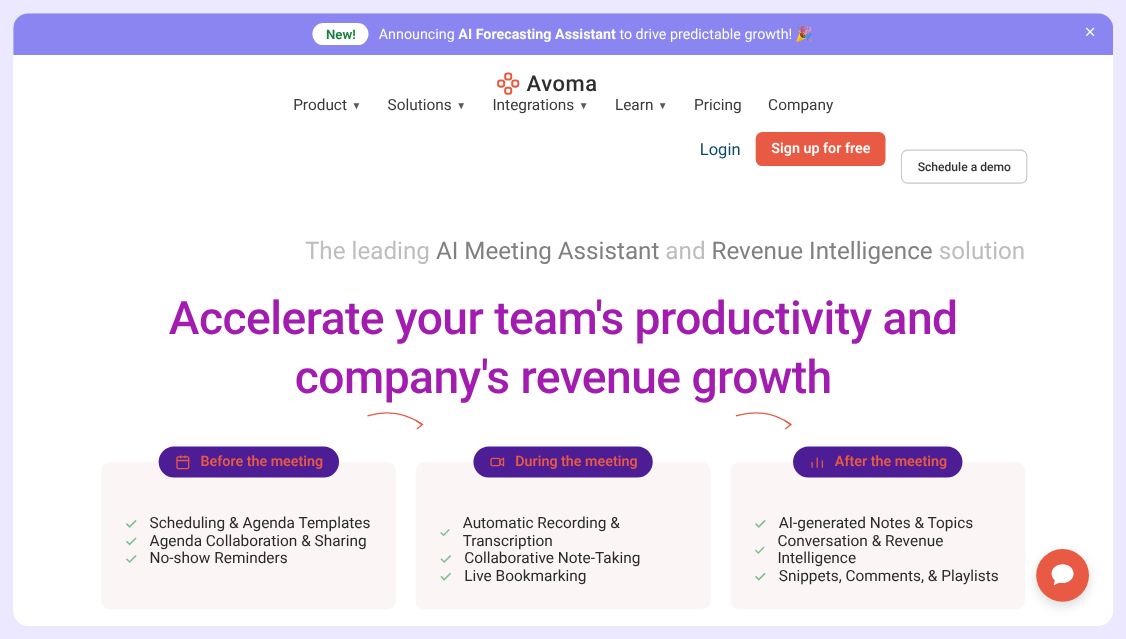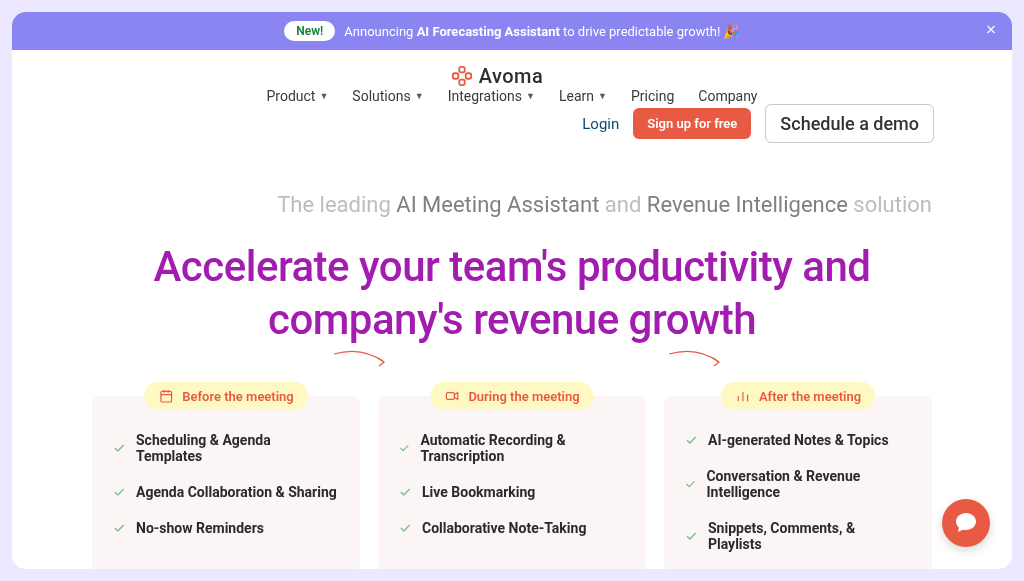--- a/index.html
+++ b/index.html
@@ -15,34 +15,34 @@
     .header { display: flex; align-items: center; padding: 14px 78px; border-bottom: 1px solid transparent; flex-direction: column; }
     .logo { display: flex; align-items: center; gap: 6px; margin-right: 30px; }
     .logo-mark { width: 22px; height: 22px; }
     .logo-text { font-size: 20px; font-weight: 500; color: #2e2e2e; letter-spacing: 0.5px; }
     .nav { display: flex; gap: 24px; }
     .nav-item { color: #3a3a3a; font-size: 14px; cursor: pointer; display: flex; align-items: center; gap: 4px; }
     .dropdown-caret { font-size: 9px; color: #5a5a5a; }
     .header-right { margin-left: auto; display: flex; align-items: center; gap: 14px; }
     .login-link { color: #0c4a6e; font-size: 15px; cursor: pointer; }
     .btn-primary { background: #e85a43; color: #fff; border: none; border-radius: 6px; padding: 8px 14px; font-size: 13px; font-weight: 600; cursor: pointer; }
-    .btn-secondary { background: #fff; border: 1px solid #c8c8c8; border-radius: 6px; padding: 8px 14px; color: #333; font-size: 18px; font-weight: 500; cursor: pointer; }
+    .btn-secondary { background: #fff; border: 1px solid #c8c8c8; border-radius: 6px; padding: 8px 14px; color: #333; font-size: 11px; font-weight: 500; cursor: pointer; margin-top: 32px; }
 
     .hero { text-align: center; padding: 34px 80px 20px; }
     .subheading { font-size: 22px; color: #bdbdbd; font-weight: 400; text-align: right; }
     .subheading .em1 { color: #808080; }
     .subheading .em2 { color: #808080; }
     .main-heading { font-size: 42px; color: #a21caf; margin-top: 24px; line-height: 1.25; font-weight: 500; letter-spacing: -0.5px; }
 
     .features-row { display: flex; gap: 18px; padding: 30px 80px 0; position: relative; }
     .feature-card { flex: 1; background: #fbf5f5; border-radius: 8px; padding: 22px 20px 22px; position: relative; }
-    .card-header { position: absolute; top: -14px; left: 50%; transform: translateX(-50%); background: #fef9c3; border-radius: 20px; padding: 6px 14px; display: flex; align-items: center; gap: 8px; white-space: nowrap; }
+    .card-header { position: absolute; top: -14px; left: 50%; transform: translateX(-50%); background: #4c1d95; border-radius: 20px; padding: 6px 14px; display: flex; align-items: center; gap: 8px; white-space: nowrap; }
     .card-header-icon { width: 16px; height: 16px; stroke: #e85a43; fill: none; stroke-width: 1.8; }
     .card-header-text { color: #e85a43; font-size: 13px; font-weight: 600; }
-    .feature-list { margin-top: 14px; display: flex; flex-direction: column; gap: 20px; font-weight: bold; }
+    .feature-list { margin-top: 26px; display: flex; flex-direction: column; gap: 0; }
     .feature-item { display: flex; align-items: center; gap: 10px; font-size: 14px; color: #2a2a2a; }
     .check-icon { width: 14px; height: 14px; stroke: #7fbf8e; stroke-width: 2.4; fill: none; }
 
     .arrow-connector { position: absolute; top: -18px; width: 60px; height: 24px; pointer-events: none; }
     .arrow-connector svg { width: 100%; height: 100%; stroke: #e85a43; fill: none; stroke-width: 1.2; }
     .arrow1 { left: 32%; }
     .arrow2 { left: 65.5%; }
 
     .chat-bubble { position: absolute; right: 22px; bottom: 22px; width: 48px; height: 48px; border-radius: 50%; background: #e85a43; display: flex; align-items: center; justify-content: center; cursor: pointer; box-shadow: 0 4px 10px rgba(0,0,0,0.15); }
     .chat-bubble svg { width: 24px; height: 24px; fill: #fff; }
@@ -171,27 +171,27 @@
         <div class="feature-item">
             <svg class="check-icon" viewBox="0 0 24 24">
               <path d="M5 12l5 5L20 7"></path>
             </svg>
             <span>Automatic Recording &amp; Transcription</span>
           </div>
         <div class="feature-item">
             <svg class="check-icon" viewBox="0 0 24 24">
               <path d="M5 12l5 5L20 7"></path>
             </svg>
+            <span>Collaborative Note-Taking</span>
+          </div>
+        <div class="feature-item">
+            <svg class="check-icon" viewBox="0 0 24 24">
+              <path d="M5 12l5 5L20 7"></path>
+            </svg>
             <span>Live Bookmarking</span>
-          </div>
-        <div class="feature-item">
-            <svg class="check-icon" viewBox="0 0 24 24">
-              <path d="M5 12l5 5L20 7"></path>
-            </svg>
-            <span>Collaborative Note-Taking</span>
           </div>
       </div>
     </div>
 
     <div class="feature-card">
       <div class="card-header">
         <svg class="card-header-icon" viewBox="0 0 24 24">
             <path d="M5 20V12M12 20V6M19 20V10"></path>
           </svg>
         <span class="card-header-text">After the meeting</span>

